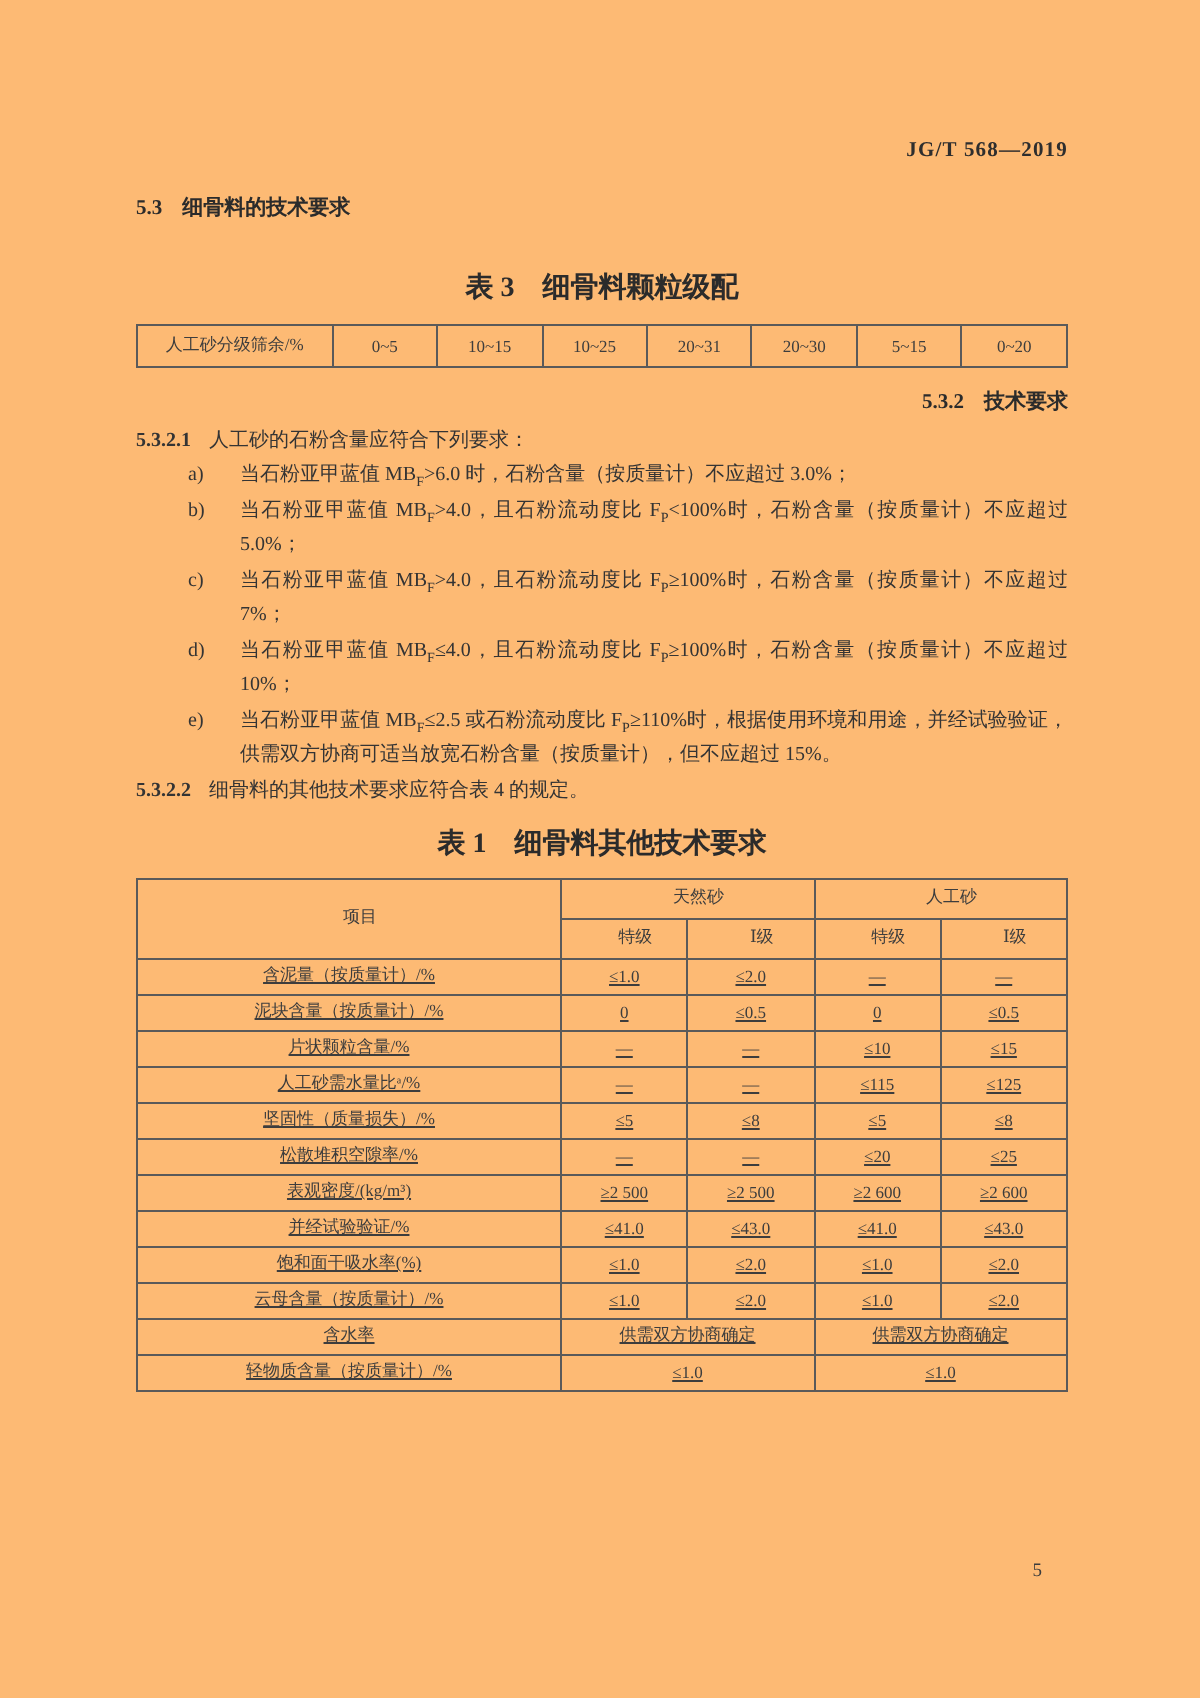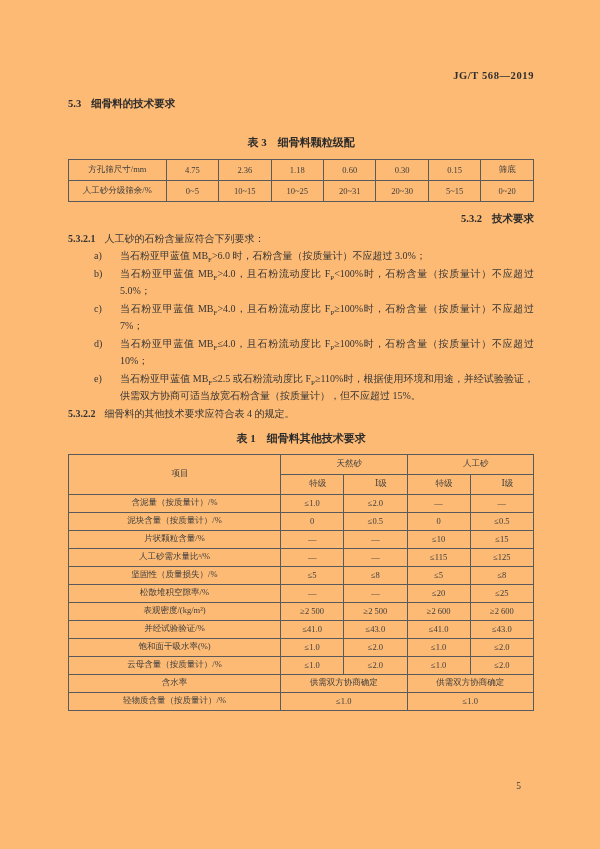--- a/index.html
+++ b/index.html
@@ -15,31 +15,31 @@
     font-size:10.5px;font-weight:bold;letter-spacing:.6px;color:#2e2e2e;
   }
   .sec-heading{font-size:10.5px;font-weight:bold;margin:16px 0 0 0;color:#2b2b2b;}
   .sec-heading .num{margin-right:10px;}
   .para{font-size:10px;line-height:17px;text-align:justify;margin:7px 0 0 0;}
   .num{font-weight:bold;}
   .para .num{margin-right:9px;}
   .clause{position:relative;padding-left:52px;font-size:10px;line-height:17.5px;text-align:justify;}
   .clause .marker{position:absolute;left:26px;}
   sub{font-size:7px;line-height:0;}
-  .tbl-caption{text-align:center;font-weight:bold;font-size:11px;color:#2b2b2b;}
+  .tbl-caption{text-align:center;font-weight:bold;font-size:14px;color:#2b2b2b;}
   .cap3{margin:24px 0 9px 0;}
   .cap4{margin:9px 0 8px 0;}
   table{
     width:100%;border-collapse:collapse;table-layout:fixed;
     font-size:8.5px;color:#3d3d3d;border:1.5px solid #404040;
   }
   td{border:1px solid #5a5a5a;text-align:center;padding:0 2px;overflow:hidden;white-space:nowrap;}
   .t3 td{height:20px;}
   .t4 thead td{height:19px;padding-left:13px;}
-  .t4 tbody td{height:17px;}
+  .t4 tbody td{height:17px;text-decoration:underline;}
   .page-num{position:absolute;top:781px;right:79px;font-size:9.5px;color:#3d3d3d;}
 </style>
 </head>
 <body>
 
 <div class="page">
   <div class="content">
 
     <div class="doc-header">JG/T 568—2019</div>
 
@@ -55,30 +55,20 @@
         <col style="width:21%">
         <col style="width:11.28%">
           <col style="width:11.28%">
           <col style="width:11.28%">
           <col style="width:11.28%">
           <col style="width:11.28%">
           <col style="width:11.28%">
           <col style="width:11.32%">
       </colgroup>
       <tbody id="t3-body">
-          <tr>
-            <td>方孔筛尺寸/mm</td>
-            <td>4.75</td>
-            <td>2.36</td>
-            <td>1.18</td>
-            <td>0.60</td>
-            <td>0.30</td>
-            <td>0.15</td>
-            <td>筛底</td>
-          </tr>
           <tr>
             <td>人工砂分级筛余/%</td>
             <td>0~5</td>
             <td>10~15</td>
             <td>10~25</td>
             <td>20~31</td>
             <td>20~30</td>
             <td>5~15</td>
             <td>0~20</td>
           </tr>

